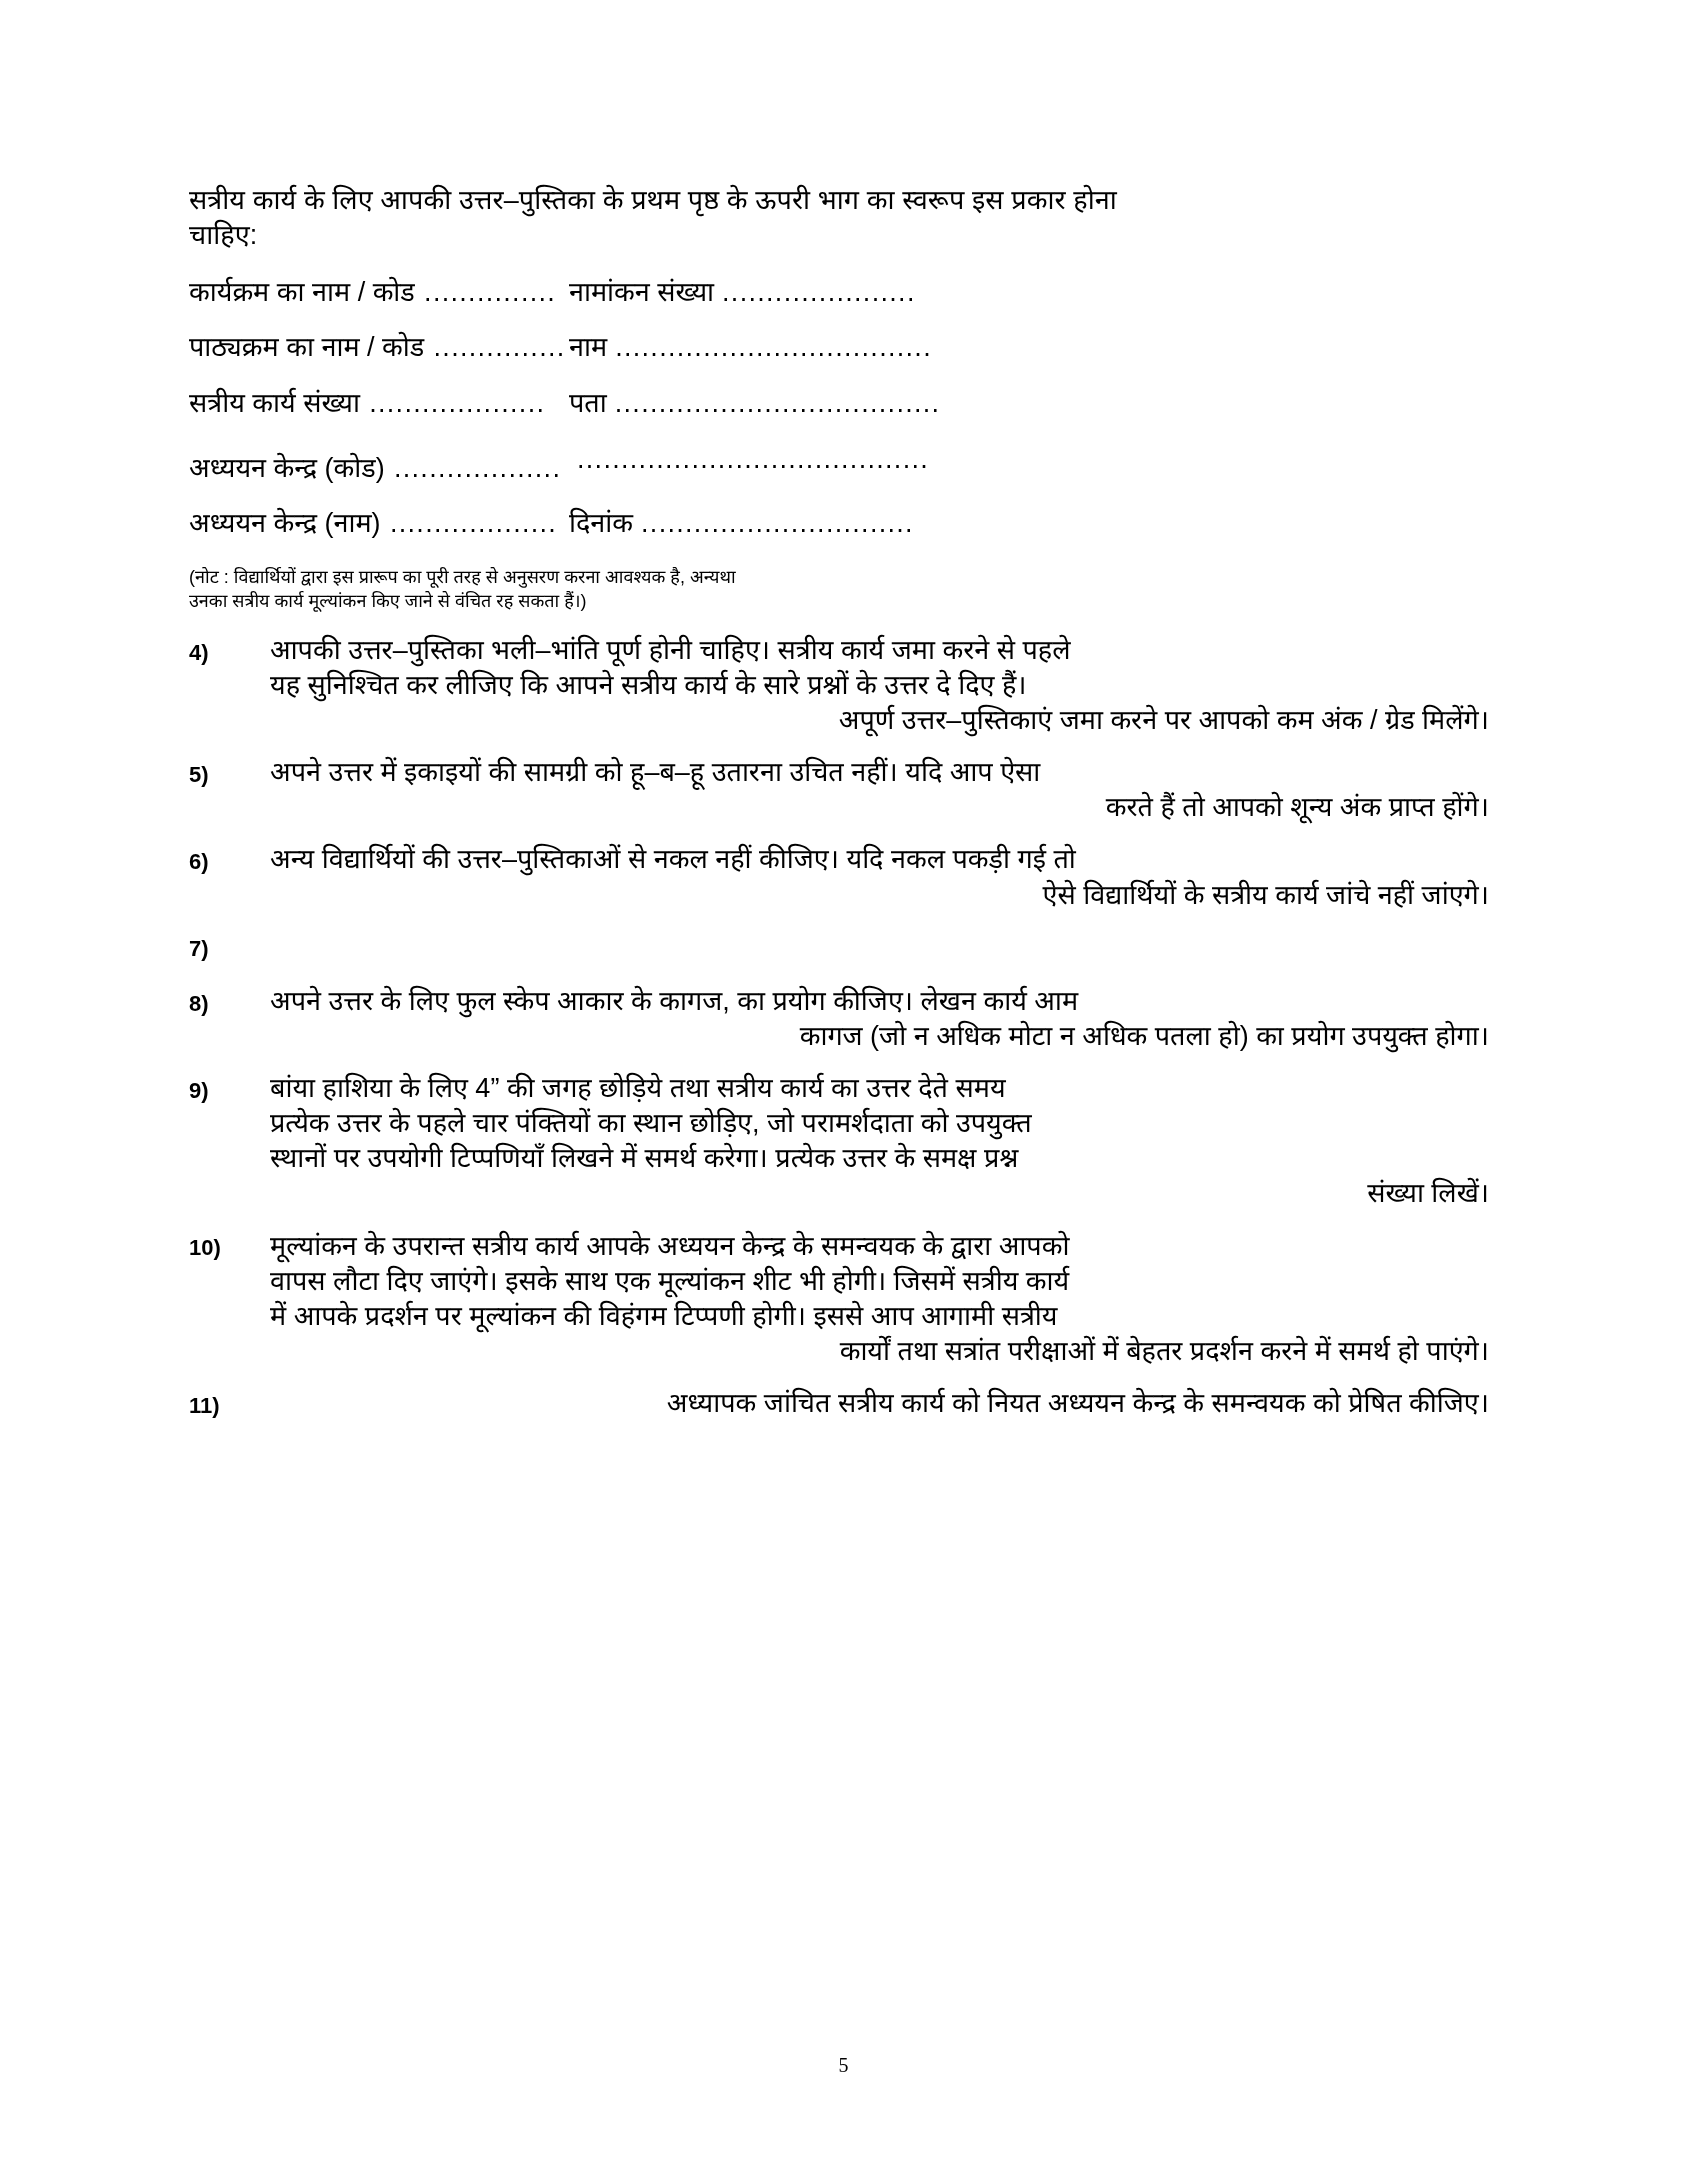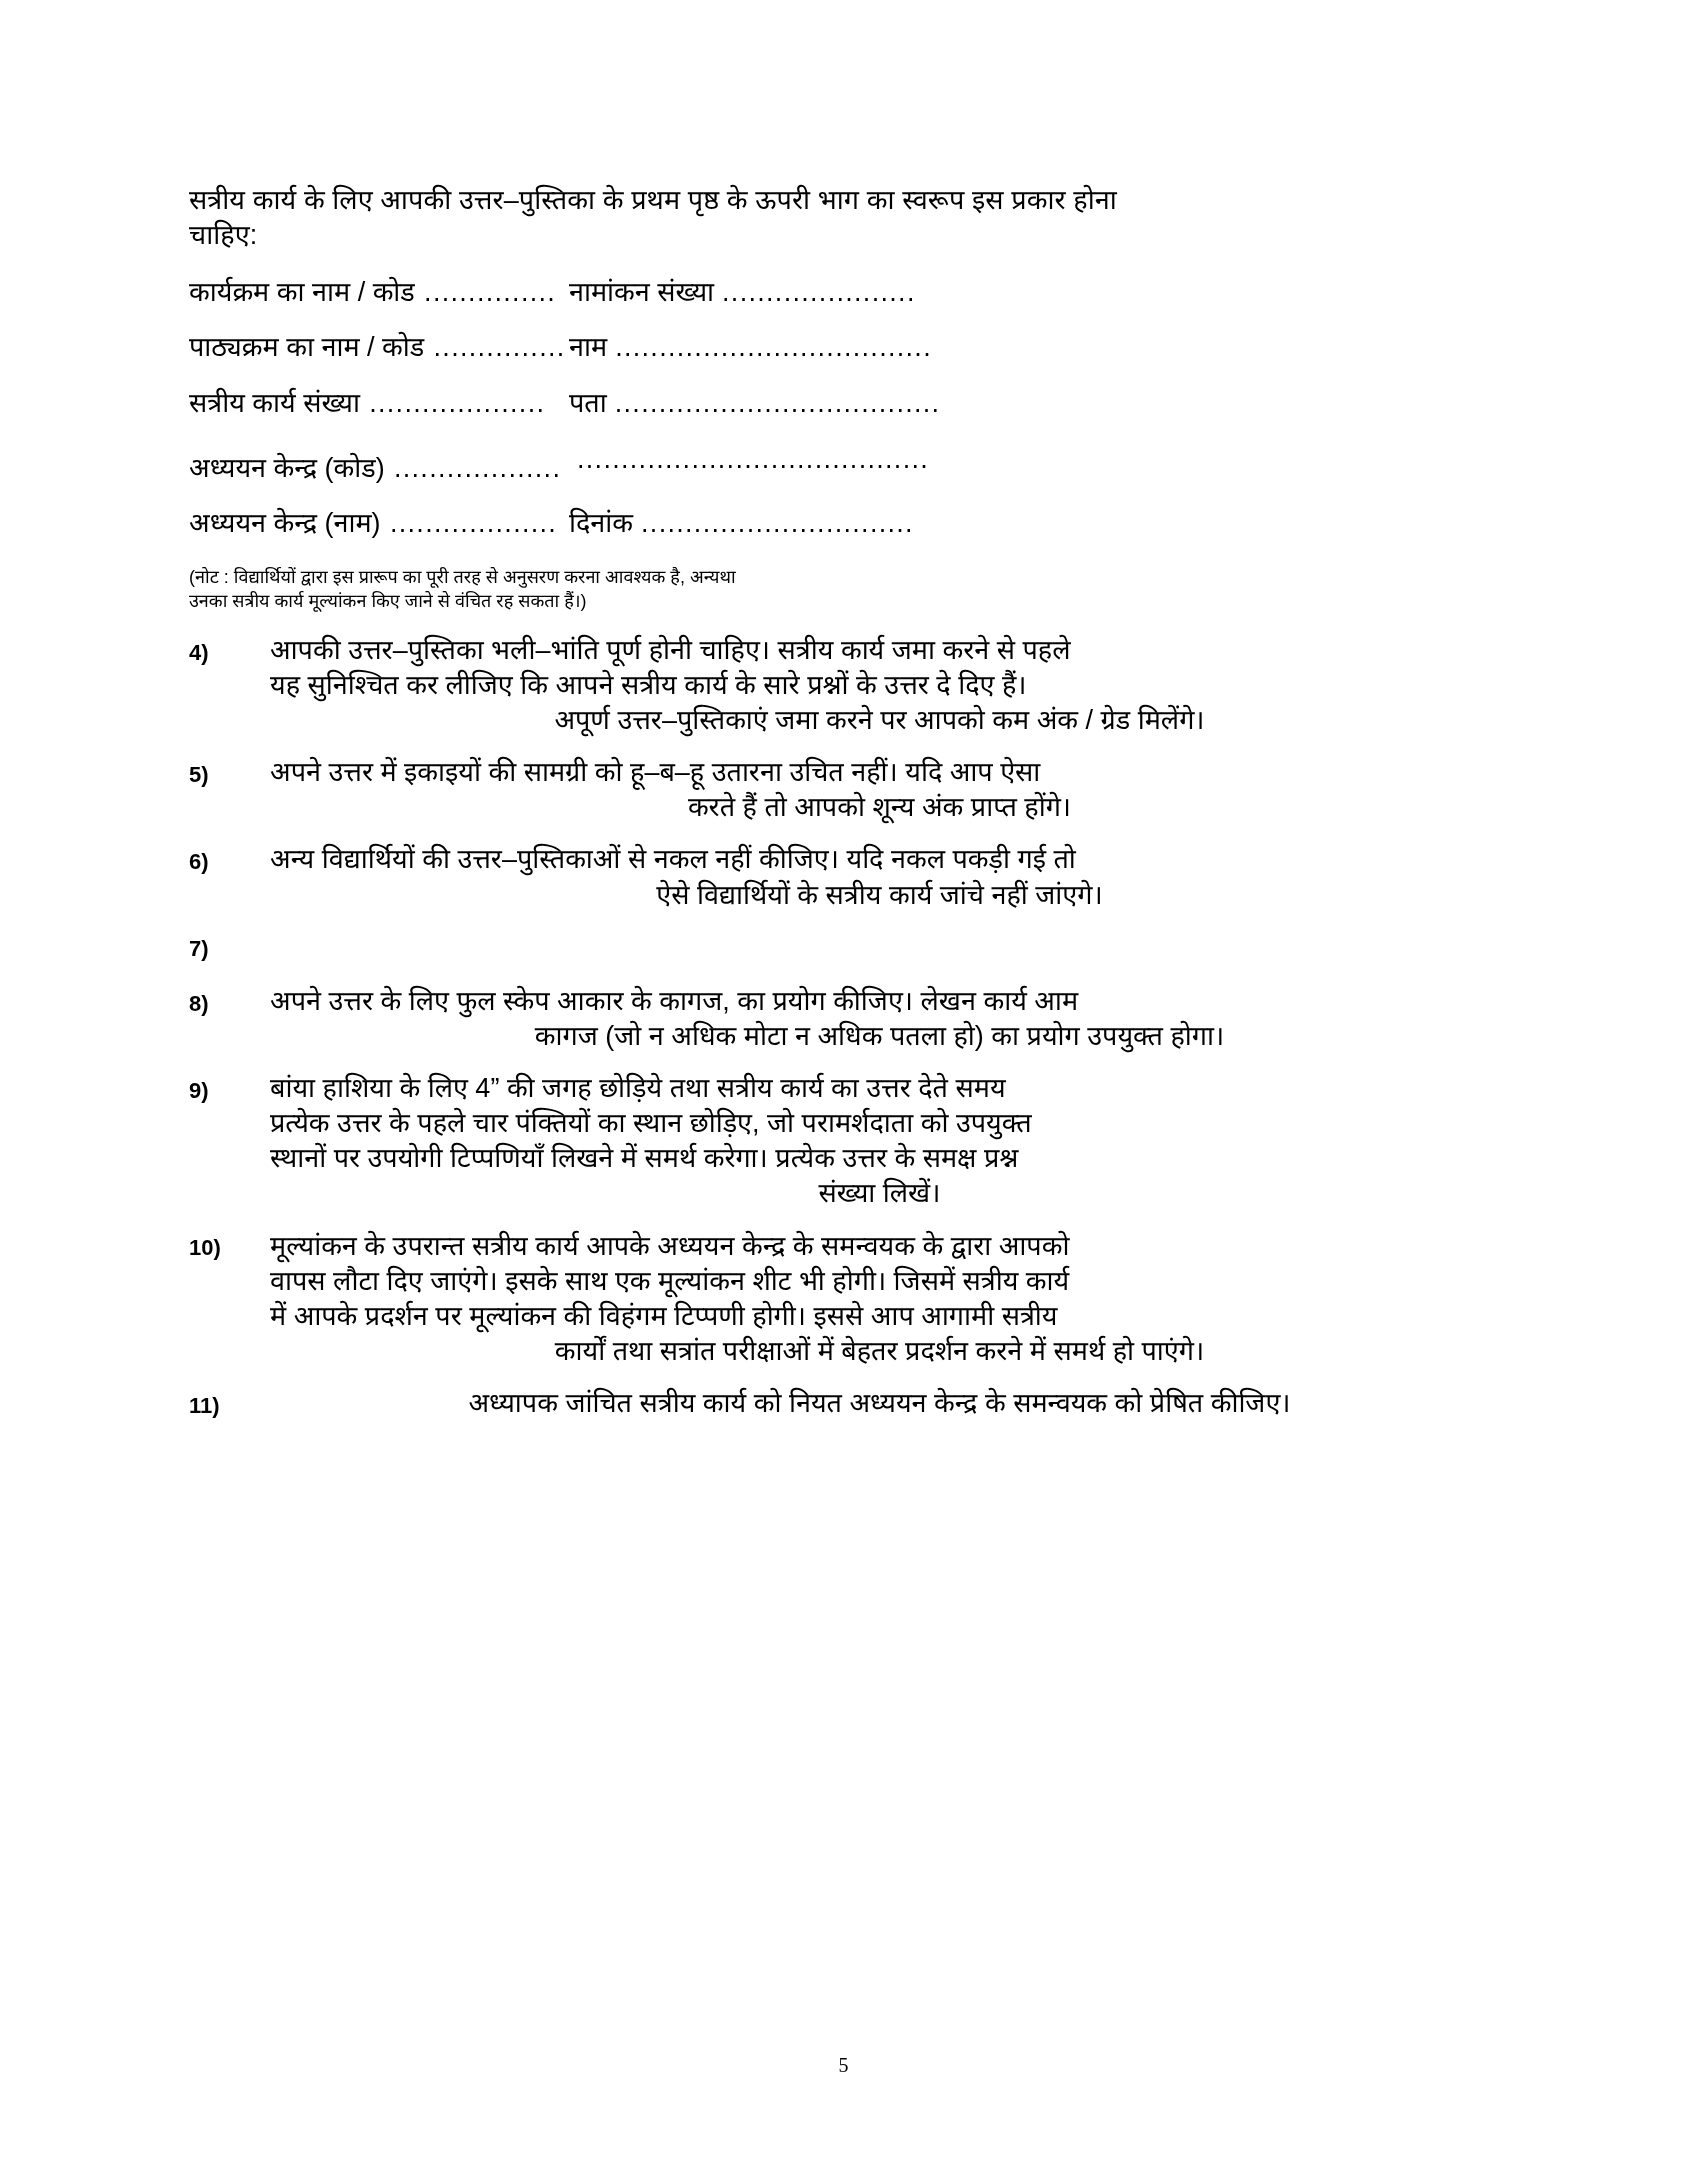--- a/index.html
+++ b/index.html
@@ -100,21 +100,21 @@
     flex: 1 1 auto;
     font-size: 27px;
     line-height: 1.30;
   }
   .item-body .ln {
     display: block;
     text-align: justify;
     text-justify: inter-word;
   }
   .item-body .ln.last {
-    text-align: center;
+    text-align: right;
   }
 
   
   .page-number {
     position: absolute;
     left: 0;
     right: 0;
     top: 2054px;
     text-align: center;
     font-size: 20px;

